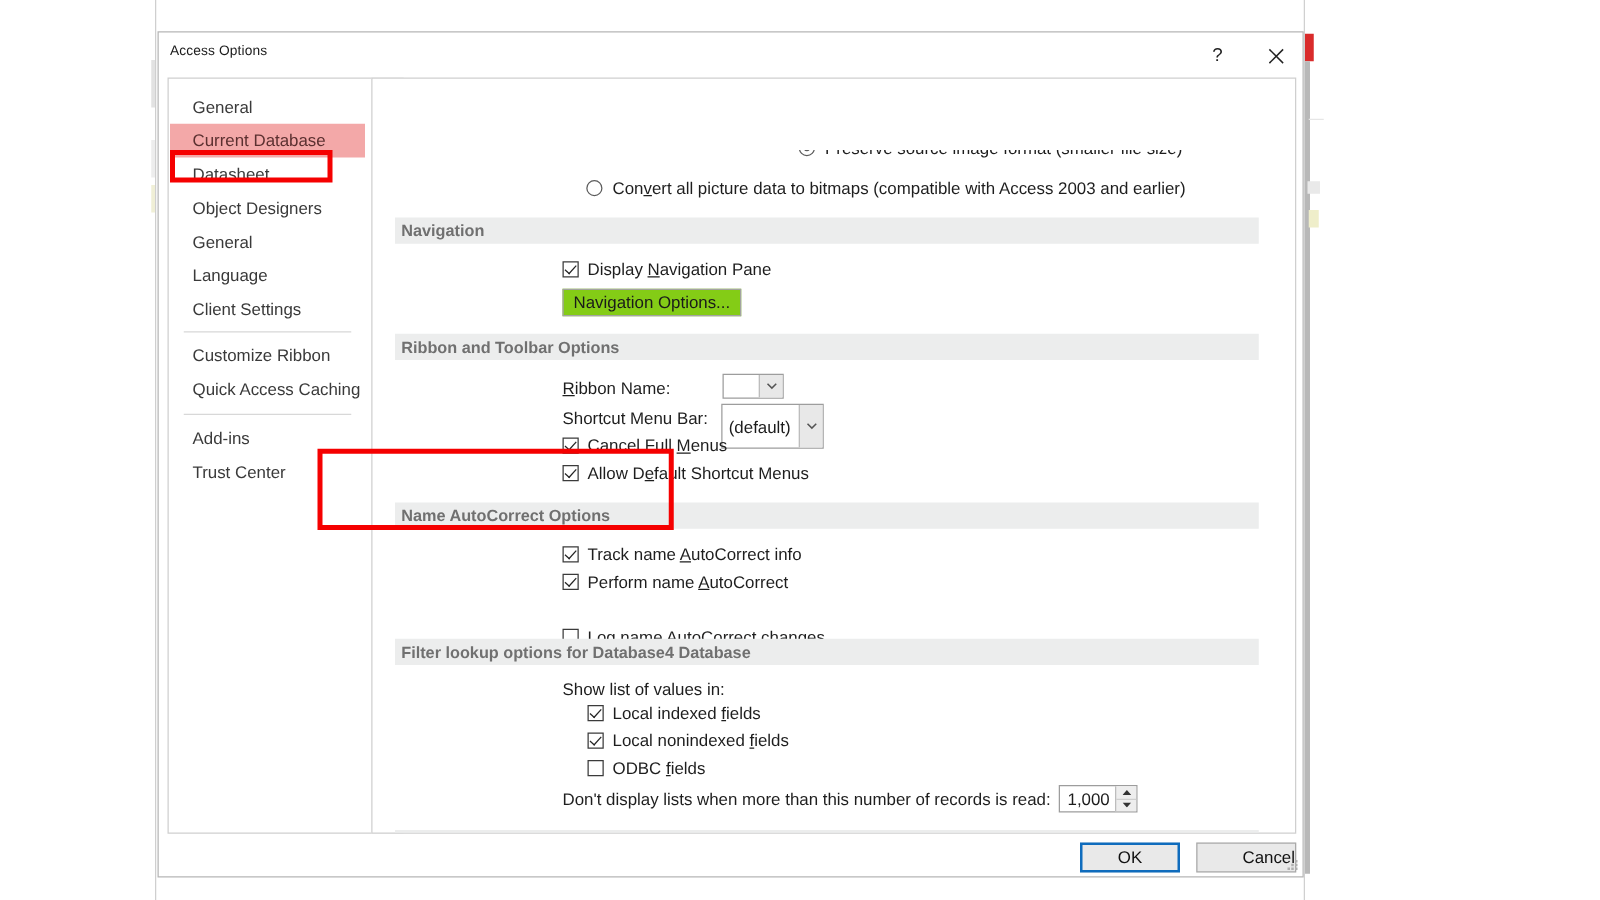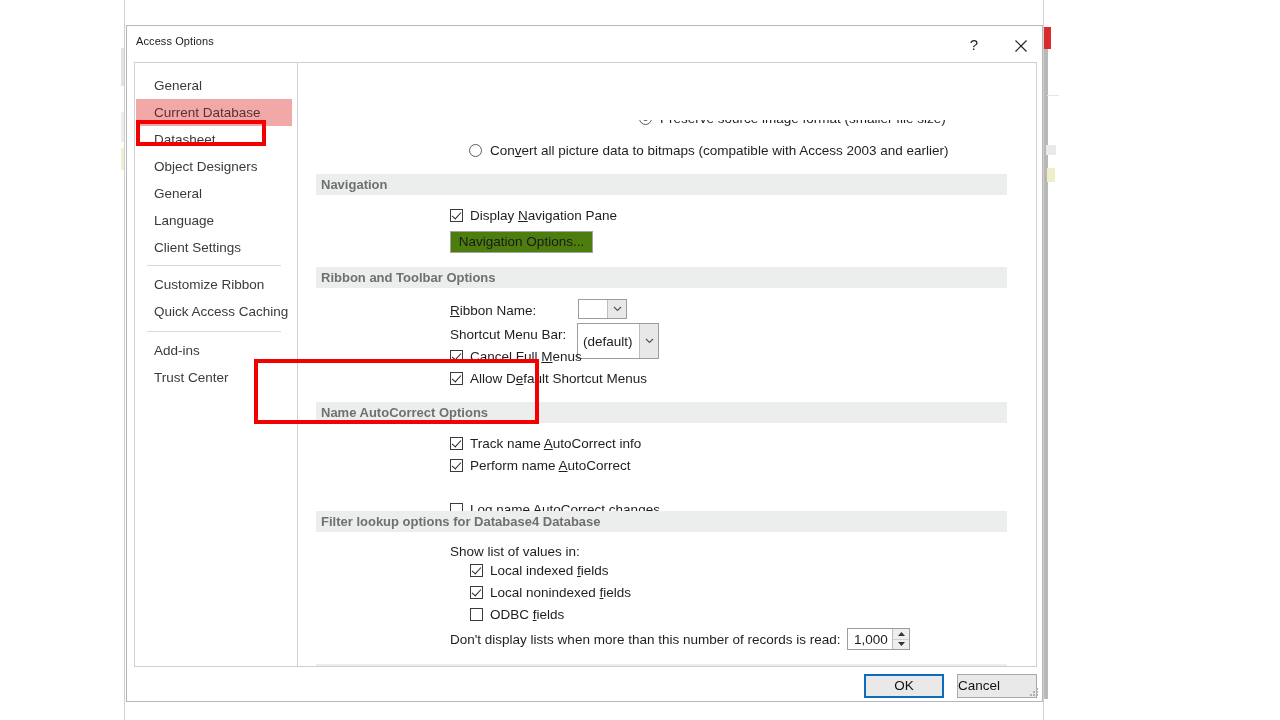--- a/index.html
+++ b/index.html
@@ -304,21 +304,21 @@
   }
   .clip-row .inner {
     position: absolute;
     top: -9px;
     left: 0;
     white-space: nowrap;
   }
 
   .btn {
     position: absolute;
-    background: #4d7c0f;
+    background: #84cc16;
     border: 1px solid #a3a3a3;
     font-size: 13.5px;
     color: #1a1a1a;
     text-align: center;
     box-sizing: border-box;
     cursor: pointer;
     white-space: nowrap;
   }
 
   .combo {
@@ -412,21 +412,21 @@
   .footer-cancel {
     position: absolute;
     left: 830px;
     top: 648px;
     width: 80px;
     height: 24px;
     background: #e9e9e9;
     border: 1px solid #a9a9a9;
     font-size: 13.5px;
     color: #111;
-    text-align: left;
+    text-align: right;
     line-height: 22px;
     box-sizing: border-box;
     cursor: pointer;
   }
   .resize-grip {
     position: absolute;
     left: 903px;
     top: 662px;
     width: 10px;
     height: 10px;

